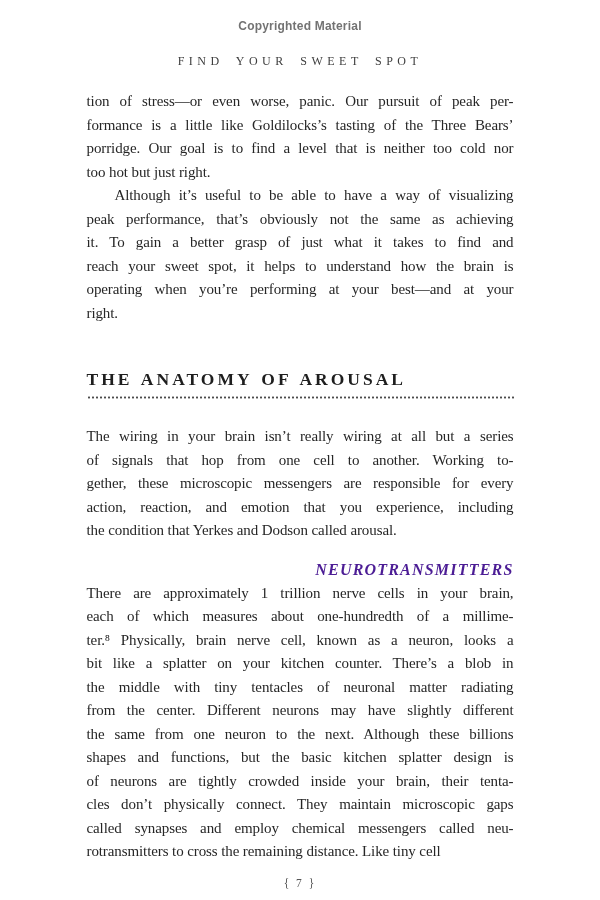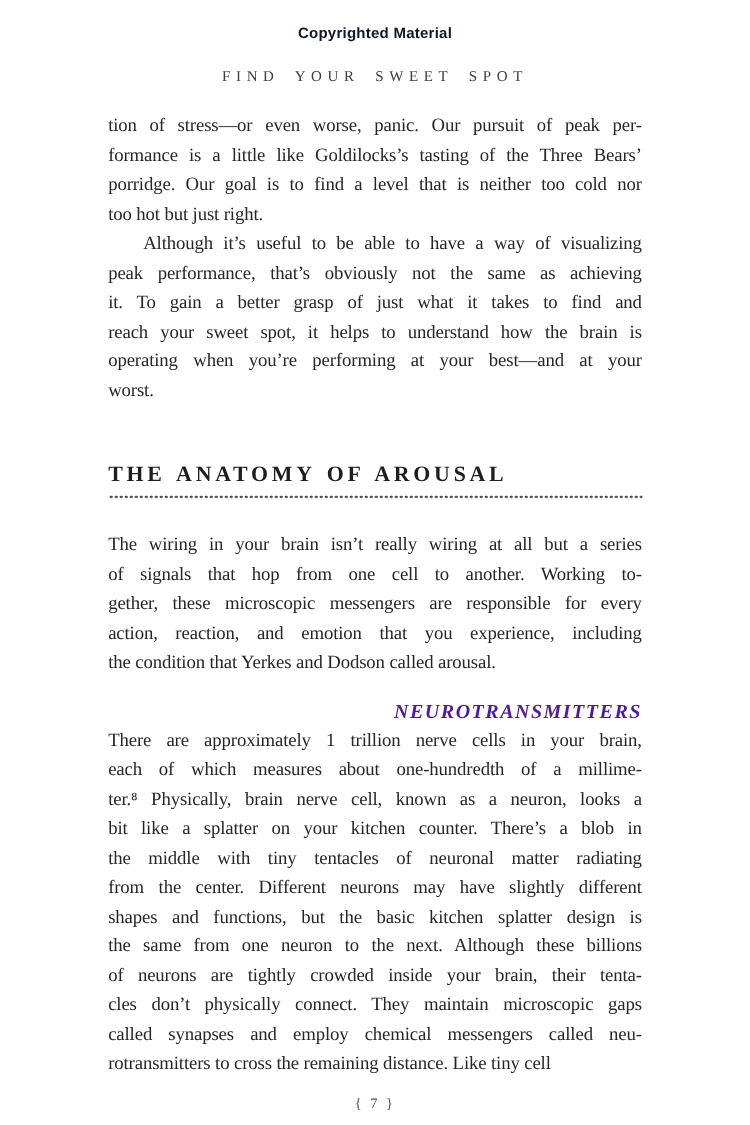--- a/index.html
+++ b/index.html
@@ -15,21 +15,21 @@
     width: 600px;
     height: 900px;
     background: #ffffff;
     position: relative;
   }
   .copyright {
     text-align: center;
     font-family: "Liberation Sans", sans-serif;
     font-weight: bold;
     font-size: 12px;
-    color: #0f172a;
+    color: #737373;
     letter-spacing: 0.2px;
   }
   .copyright-top { padding-top: 19px; }
   .copyright-bottom { margin-top: 13px; }
   .running-header {
     margin-top: 21px;
     text-align: center;
     font-family: "Liberation Serif", serif;
     font-size: 12px;
     color: #3d3d3d;
@@ -110,21 +110,21 @@
         <div class="line">porridge. Our goal is to find a level that is neither too cold nor</div>
         <div class="line line-last">too hot but just right.</div>
       </div>
 
     <div class="para">
         <div class="line line-indent">Although it’s useful to be able to have a way of visualizing</div>
         <div class="line">peak performance, that’s obviously not the same as achieving</div>
         <div class="line">it. To gain a better grasp of just what it takes to find and</div>
         <div class="line">reach your sweet spot, it helps to understand how the brain is</div>
         <div class="line">operating when you’re performing at your best—and at your</div>
-        <div class="line line-last">worst.</div>
+        <div class="line line-last">right.</div>
       </div>
 
     <div class="section-heading">THE ANATOMY OF AROUSAL</div>
 
     <div class="dotted-rule"></div>
 
     <div class="para para-after-rule">
         <div class="line">The wiring in your brain isn’t really wiring at all but a series</div>
         <div class="line">of signals that hop from one cell to another. Working to-</div>
         <div class="line">gether, these microscopic messengers are responsible for every</div>
@@ -134,22 +134,22 @@
 
     <div class="subsection-heading">NEUROTRANSMITTERS</div>
 
     <div class="para para-after-sub">
         <div class="line">There are approximately 1 trillion nerve cells in your brain,</div>
         <div class="line">each of which measures about one-hundredth of a millime-</div>
         <div class="line">ter.⁸ Physically, brain nerve cell, known as a neuron, looks a</div>
         <div class="line">bit like a splatter on your kitchen counter. There’s a blob in</div>
         <div class="line">the middle with tiny tentacles of neuronal matter radiating</div>
         <div class="line">from the center. Different neurons may have slightly different</div>
+        <div class="line">the same from one neuron to the next. Although these billions</div>
         <div class="line">shapes and functions, but the basic kitchen splatter design is</div>
-        <div class="line">the same from one neuron to the next. Although these billions</div>
         <div class="line">of neurons are tightly crowded inside your brain, their tenta-</div>
         <div class="line">cles don’t physically connect. They maintain microscopic gaps</div>
         <div class="line">called synapses and employ chemical messengers called neu-</div>
         <div class="line line-last">rotransmitters to cross the remaining distance. Like tiny cell</div>
       </div>
 
   </div>
 
   <div class="page-number">{ 7 }</div>
 

